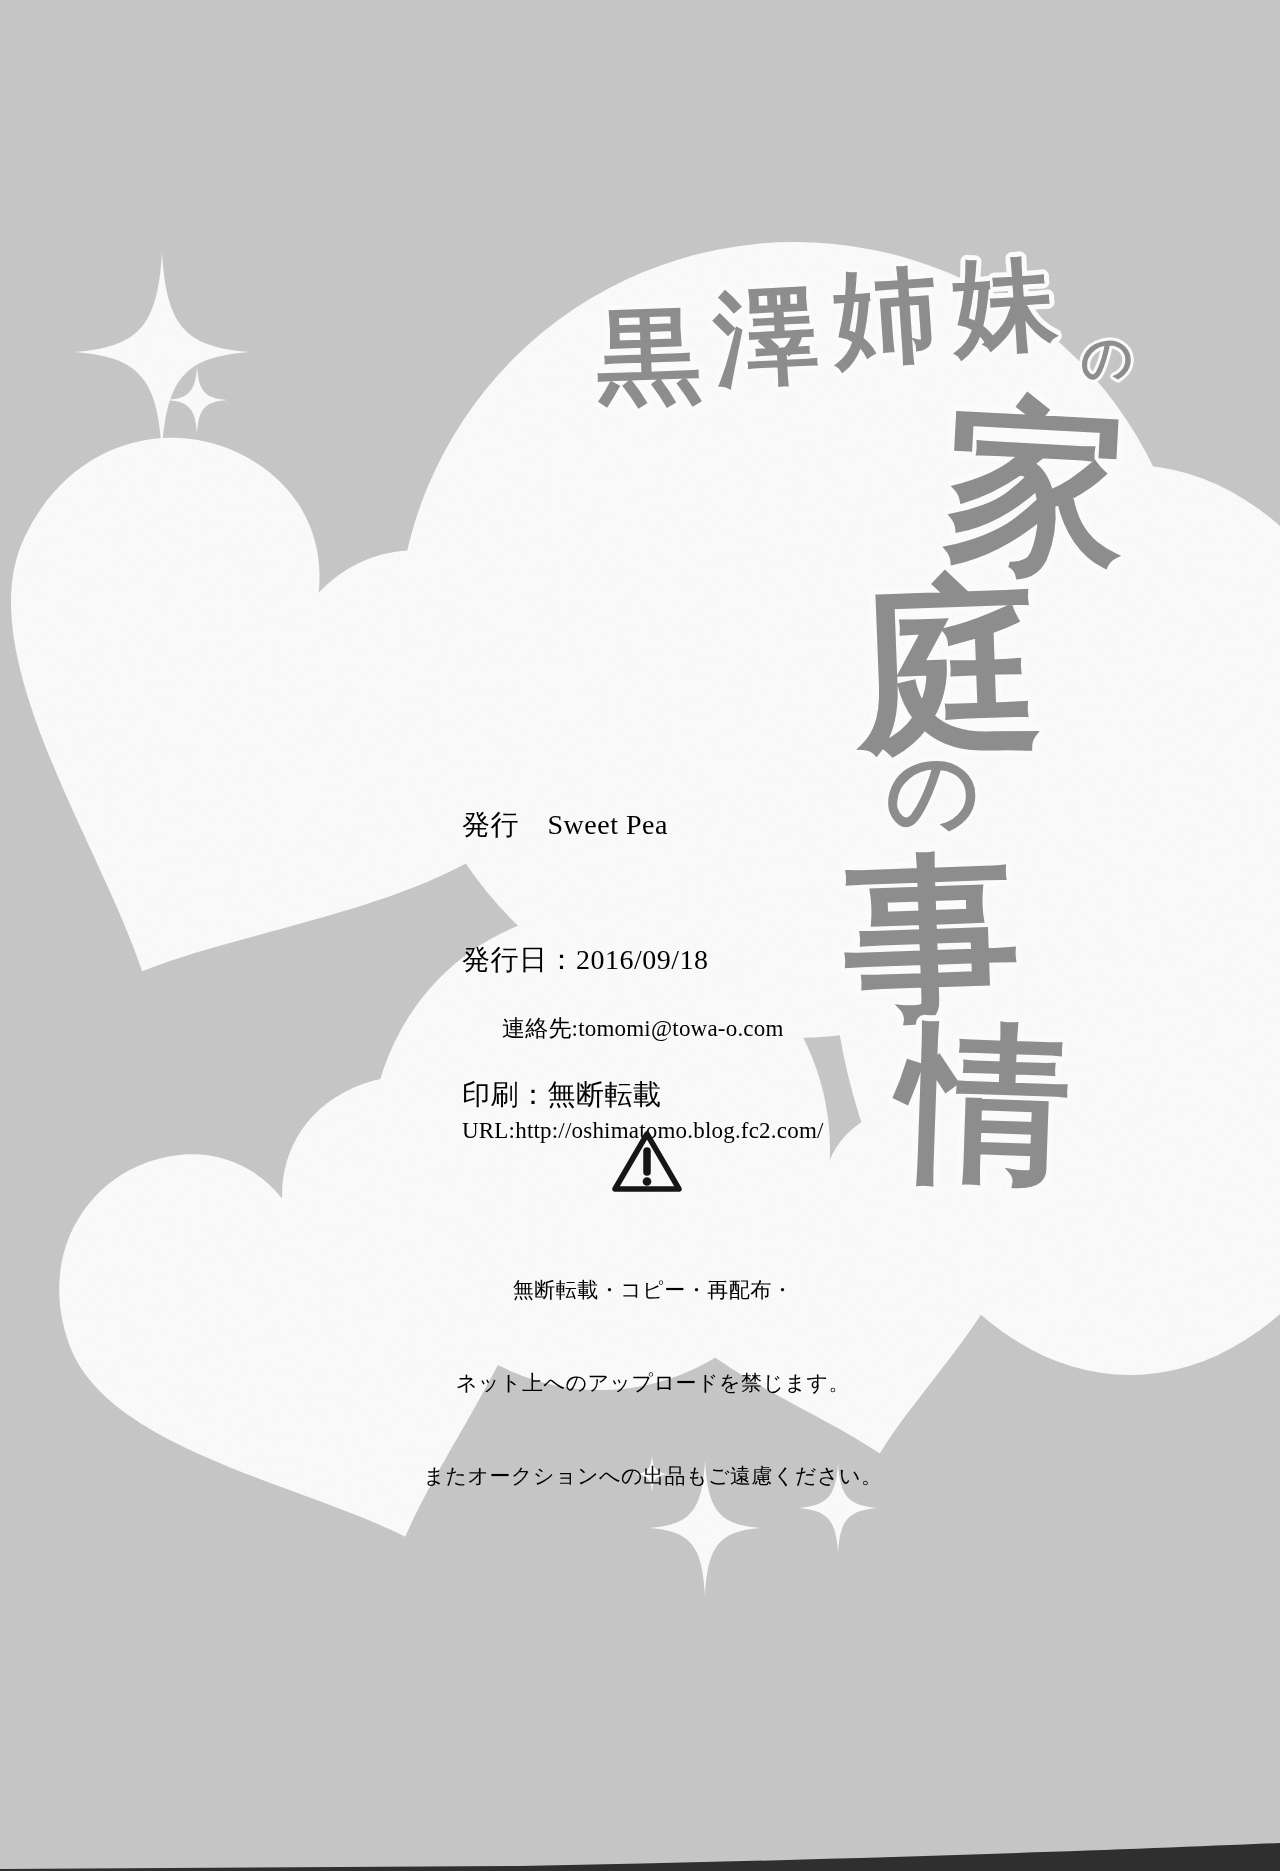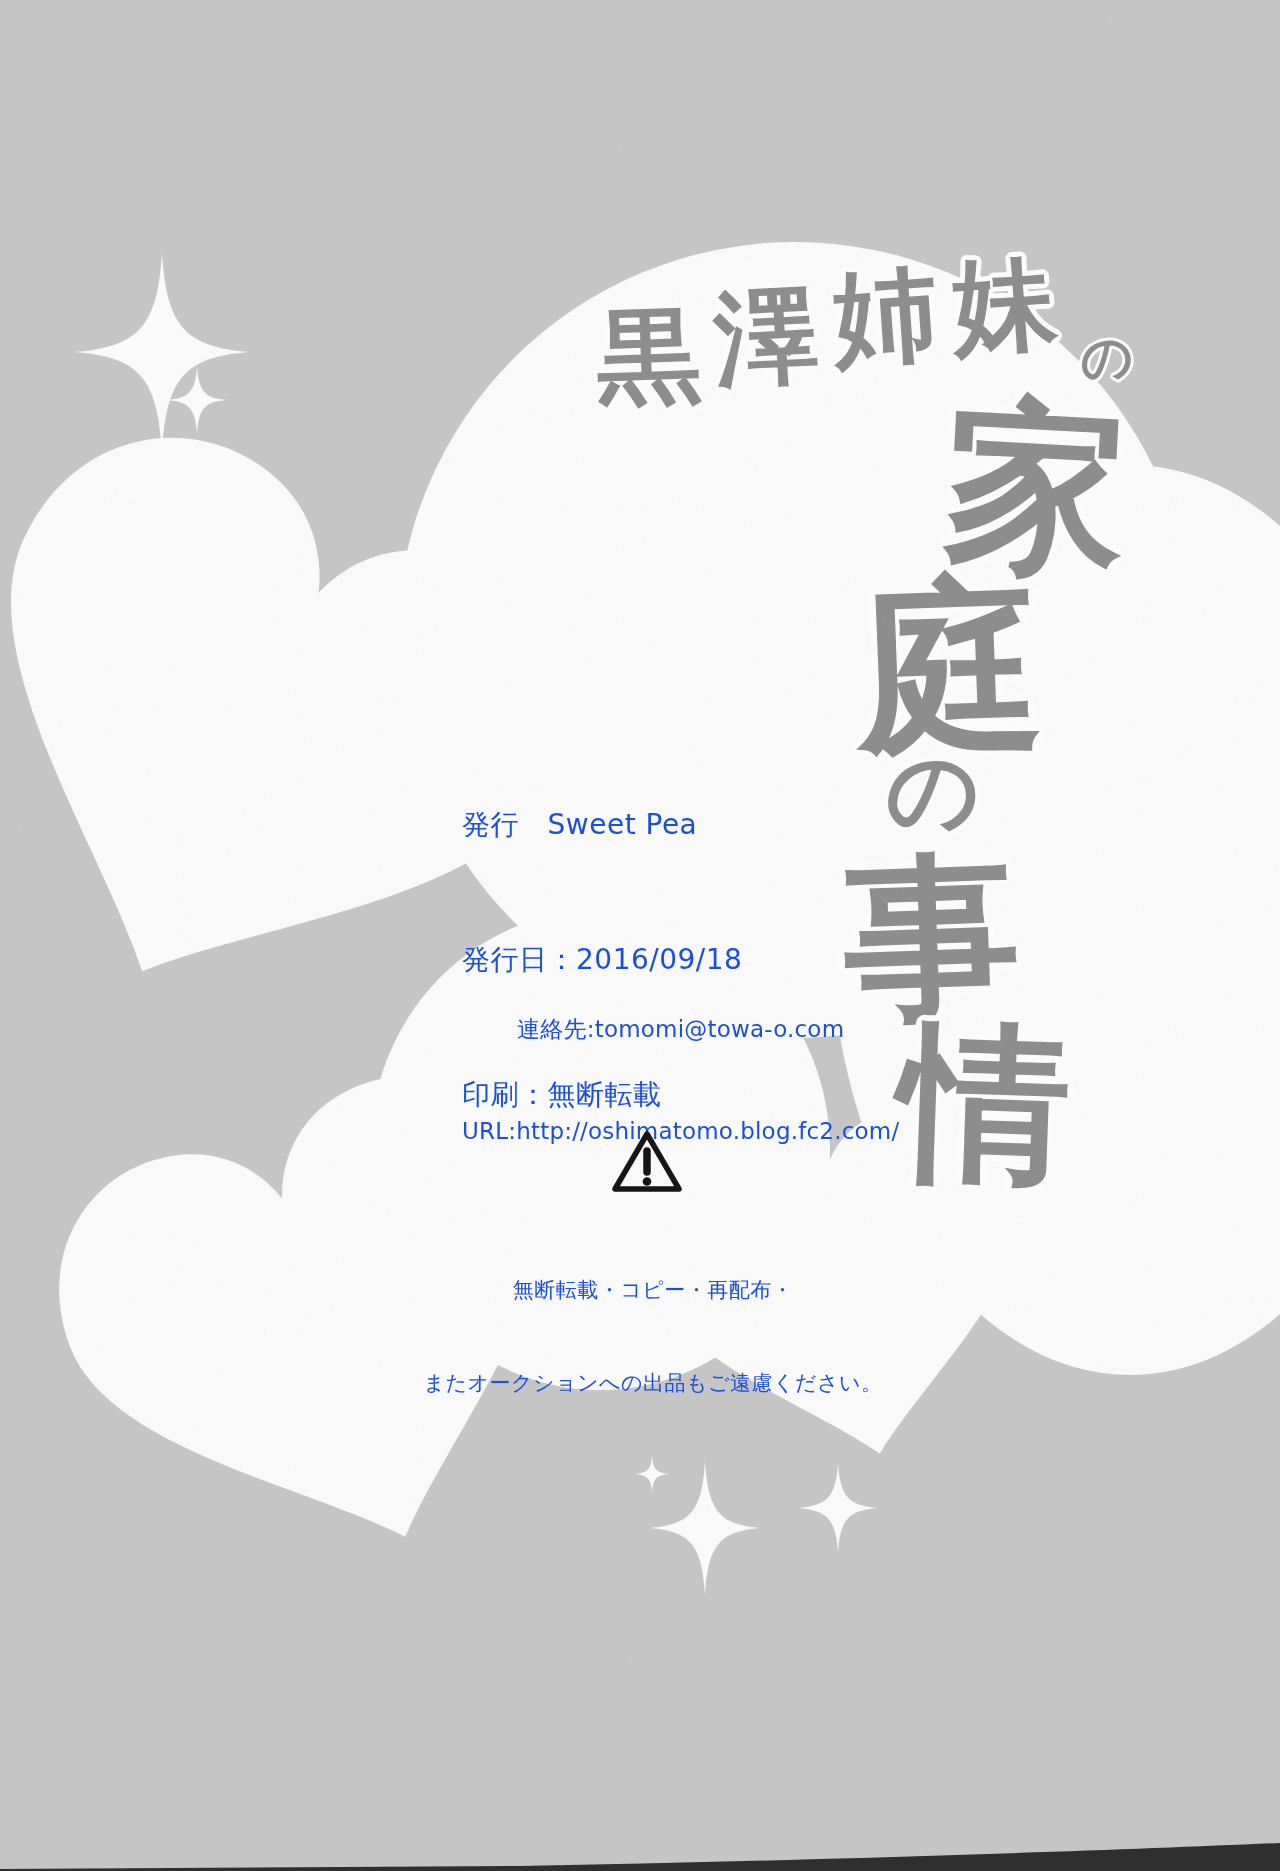--- a/index.html
+++ b/index.html
@@ -14,21 +14,21 @@
   .bg{position:absolute;left:0;top:0;}
   .title-char{
     font-family:"DejaVu Sans",sans-serif;
     font-weight:bold;
     fill:#8a8a8a;
     stroke:#ffffff;
     paint-order:stroke;
     stroke-linejoin:round;
     stroke-linecap:round;
   }
-  .txt{position:absolute;color:#1d4ed8;white-space:pre;}
+  .txt{position:absolute;color:#000000;white-space:pre;font-family:Liberation Serif, serif;}
   .pub{left:462px;top:712px;font-size:28px;line-height:45px;letter-spacing:0.5px;}
   .contact{left:462px;top:944px;font-size:23px;line-height:34px;letter-spacing:0.2px;text-align:center;}
   .warn-text{
     left:333px;top:1213px;width:640px;
     text-align:center;font-size:21px;line-height:31px;letter-spacing:0.5px;
   }
   .warn-icon{position:absolute;left:609px;top:1127px;}
 </style>
 </head>
 <body>
@@ -97,16 +97,17 @@
   </div>
 
   <svg class="warn-icon" width="76" height="70" viewBox="0 0 76 70">
     <path d="M38 7 L70 62 L6 62 Z" fill="none" stroke="#161616" stroke-width="5.5" stroke-linejoin="round"></path>
     <line x1="38" y1="24" x2="38" y2="45" stroke="#161616" stroke-width="7.5" stroke-linecap="round"></line>
     <circle cx="38" cy="54.5" r="4.3" fill="#161616"></circle>
   </svg>
 
   <div class="txt warn-text">
     <div>無断転載・コピー・再配布・</div>
+    <div>ネット上へのアップロードを禁じます。</div>
     <div>またオークションへの出品もご遠慮ください。</div>
   </div>
 
 </div>
 
 </body></html>

